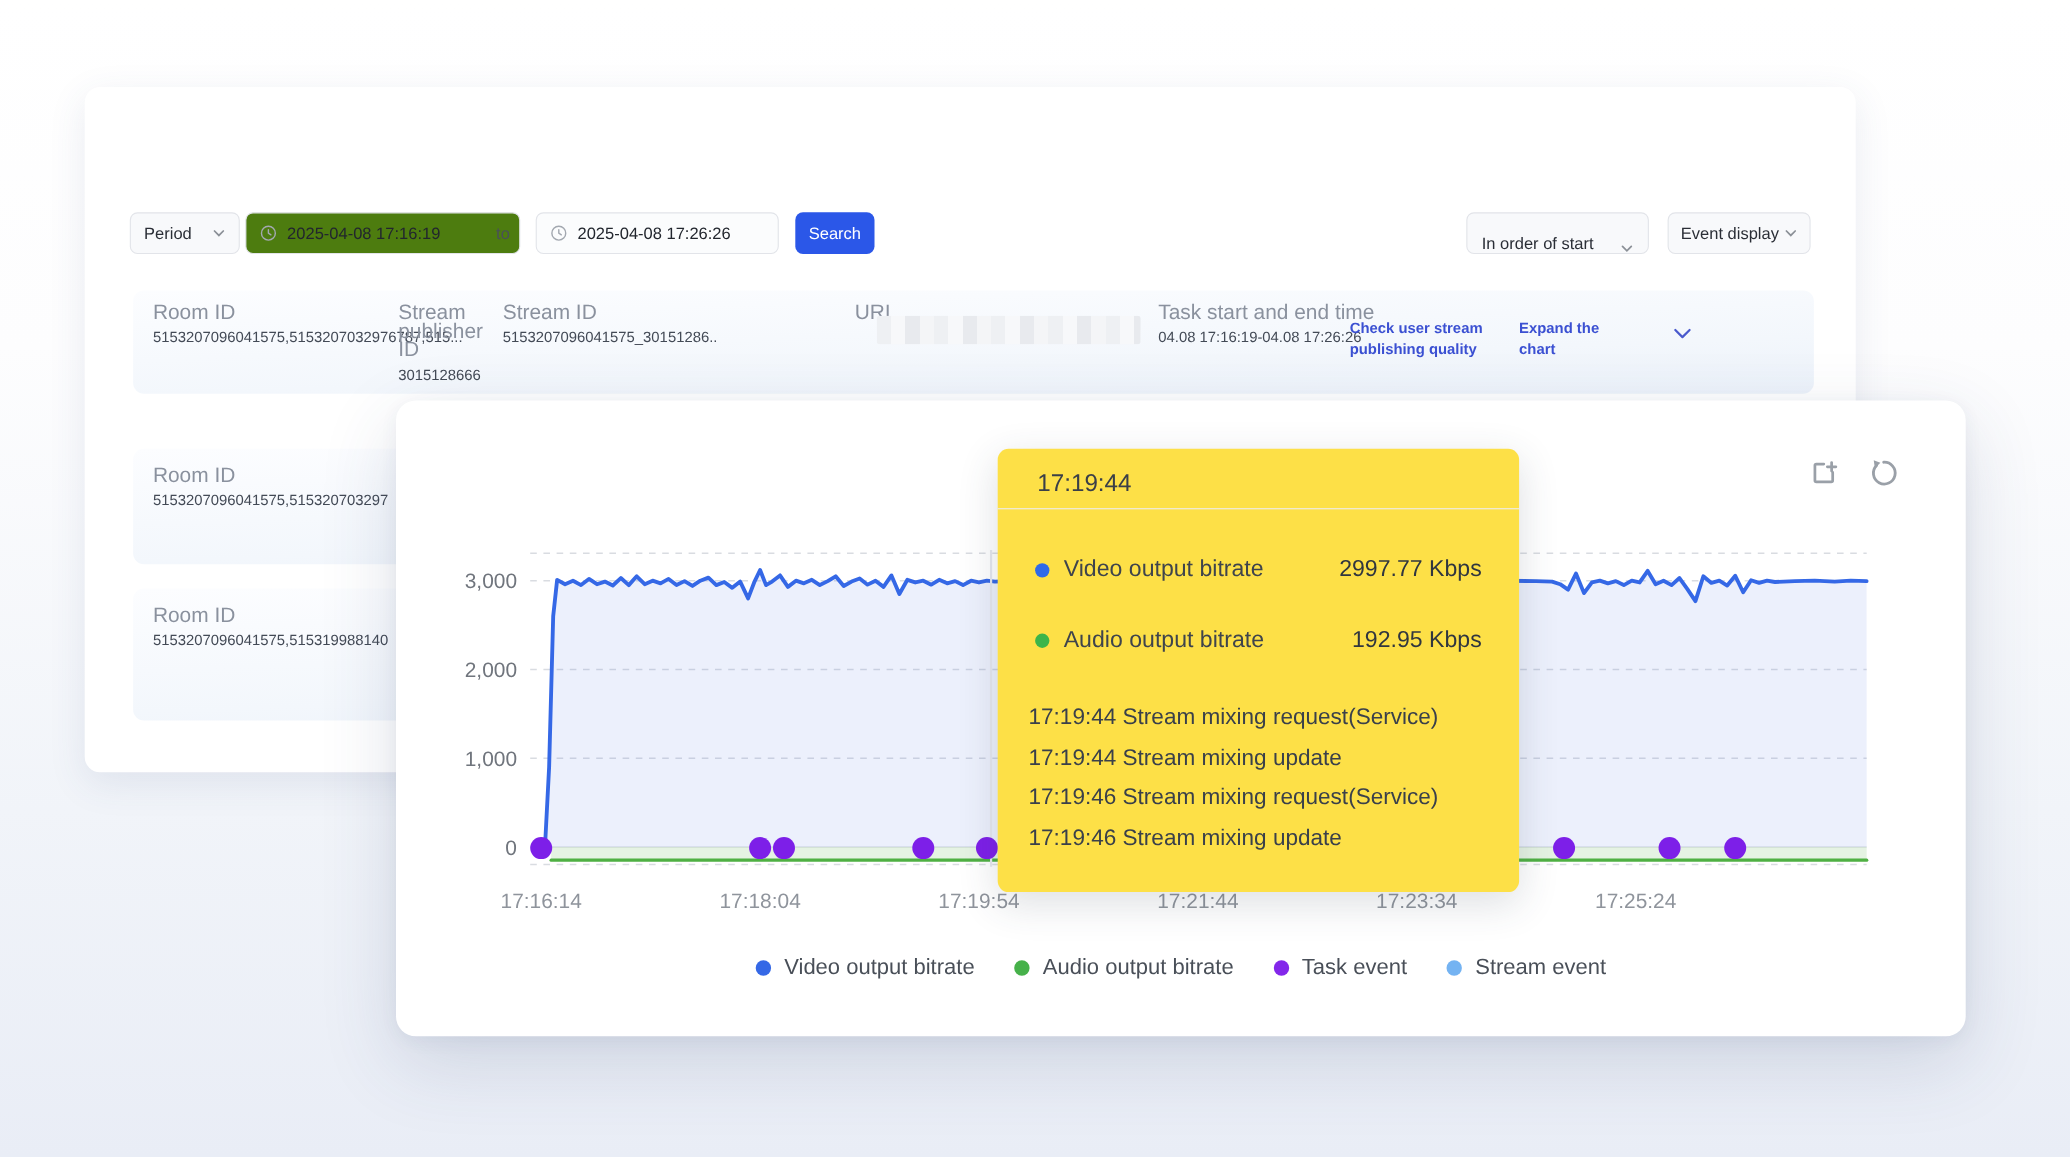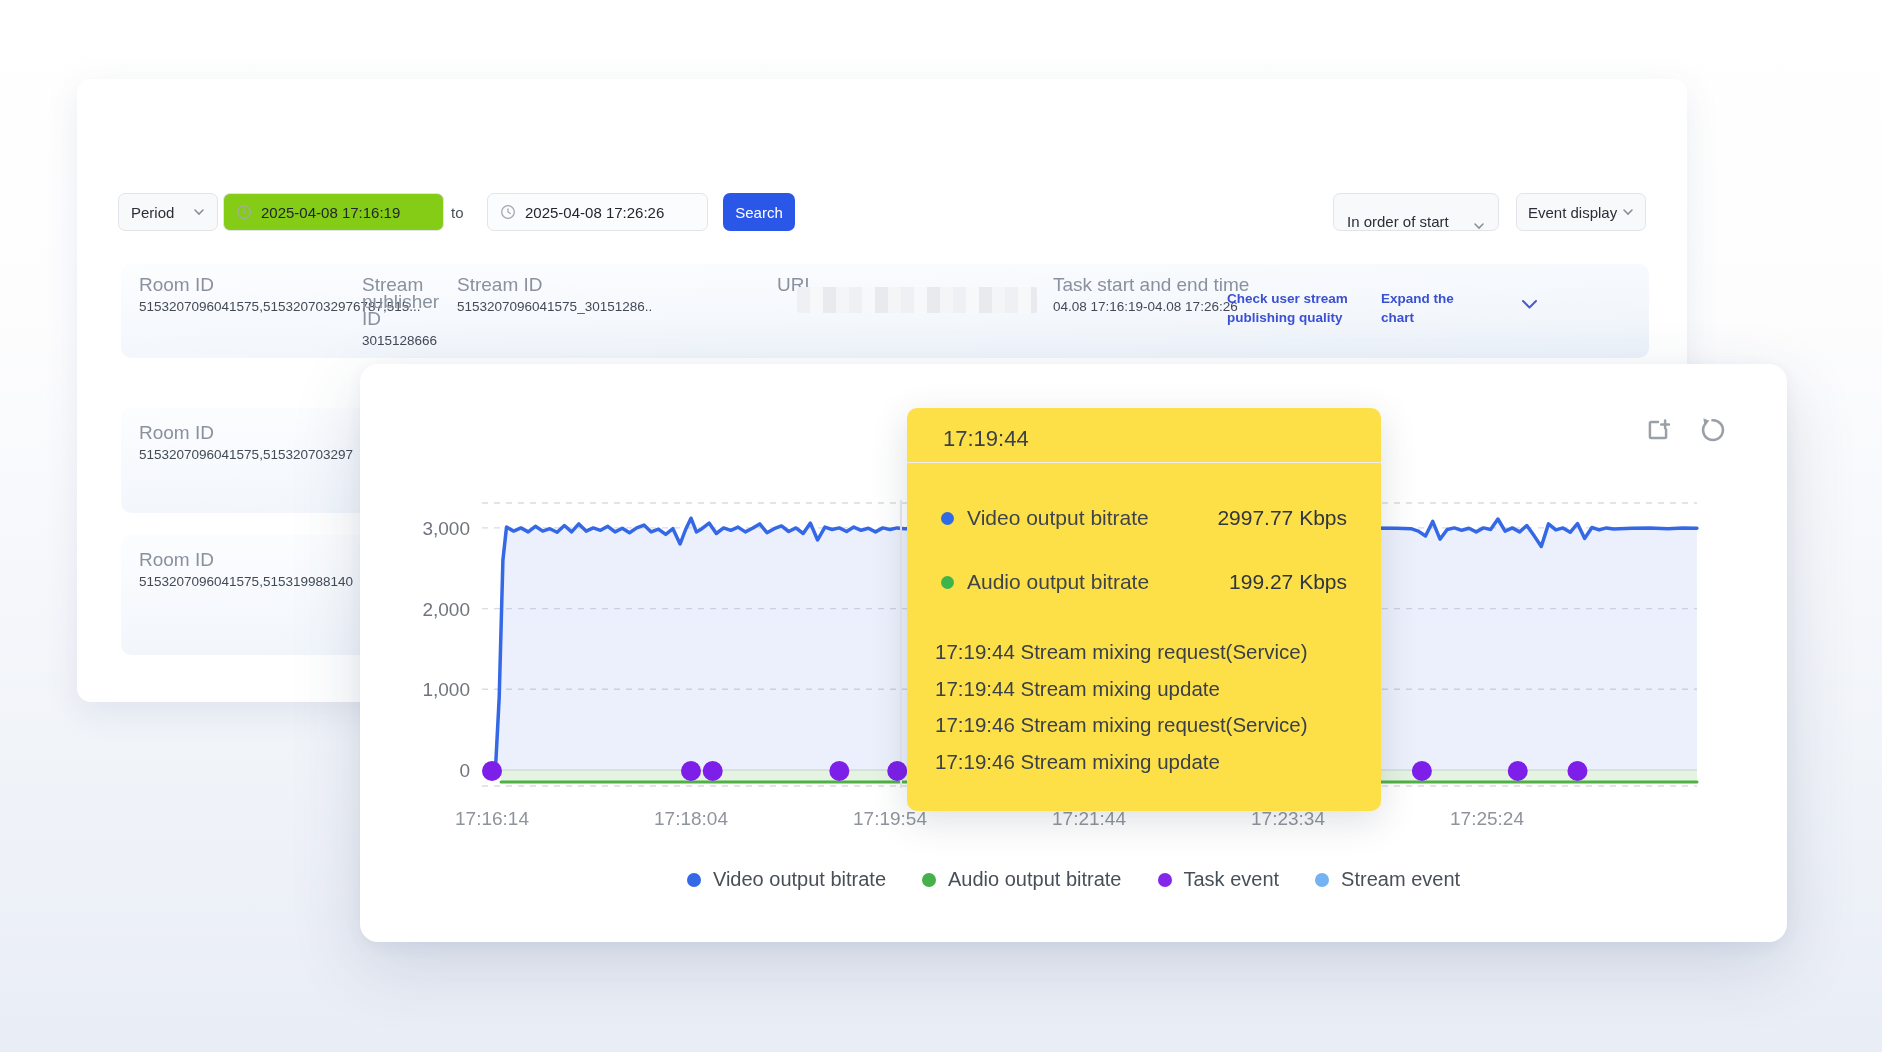--- a/index.html
+++ b/index.html
@@ -17,21 +17,21 @@
     font-size:16px; cursor:pointer; white-space:nowrap;}
   .tab.active{ left:40px; color:#2c3fd3; font-weight:600;}
   .tab.active::after{ content:""; position:absolute; left:0; right:0; bottom:-2px; height:3px;
     background:#2c3fd3; border-radius:2px;}
   .tab.inactive{ left:226px; color:#454a55;}
   
   .filter-row{ position:absolute; top:114px; left:0; width:100%; height:38px;}
   .ctl{ position:absolute; height:38px; border:1px solid #e2e4e9; border-radius:7px;
     background:#f8f9fb; display:flex; align-items:center; font-size:15px; color:#2a2e36; cursor:pointer;}
   .ctl-period{ left:41px; width:100px; padding:0 12px; justify-content:space-between;}
-  .ctl-date1{ left:146px; width:221px; padding:0 12px; gap:9px; background:#84cc16;}
+  .ctl-date1{ left:146px; width:250px; padding:0 12px; gap:9px; background:#4d7c0f;}
   .to-label{ position:absolute; left:374px; top:0; height:38px; display:flex; align-items:center;
     font-size:15px; color:#4a5058;}
   .ctl-date2{ left:410px; width:221px; padding:0 12px; gap:9px; background:#fbfcfd;}
   .search-btn{ position:absolute; left:646px; top:0; width:72px; height:38px; background:#2b57e8;
     border:none; border-radius:7px; color:#fff; font-size:15px; font-family:inherit; cursor:pointer;}
   .ctl-order{ left:1256px; width:166px; padding:0 13px; justify-content:space-between;align-items:flex-end;}
   .ctl-event{ left:1439px; width:130px; padding:0 11px; justify-content:space-between;}
   .icon{ display:inline-flex; flex:none;}
   
   .room-card{ position:absolute; left:44px; width:1528px; border-radius:10px;
@@ -247,21 +247,21 @@
   <div class="tip-header">17:19:44</div>
   <div class="tip-divider"></div>
   <div class="tip-row r1">
     <span class="tip-dot" style="background: rgb(47, 106, 232);"></span>
     <span class="tip-label">Video output bitrate</span>
     <span class="tip-value">2997.77 Kbps</span>
   </div>
   <div class="tip-row r2">
     <span class="tip-dot" style="background: rgb(60, 181, 74);"></span>
     <span class="tip-label">Audio output bitrate</span>
-    <span class="tip-value">199.27 Kbps</span>
+    <span class="tip-value">192.95 Kbps</span>
   </div>
   <div class="tip-events">
     <div>17:19:44 Stream mixing request(Service)</div>
     <div>17:19:44 Stream mixing update</div>
     <div>17:19:46 Stream mixing request(Service)</div>
     <div>17:19:46 Stream mixing update</div>
   </div>
 </div>
 
 </body></html>

